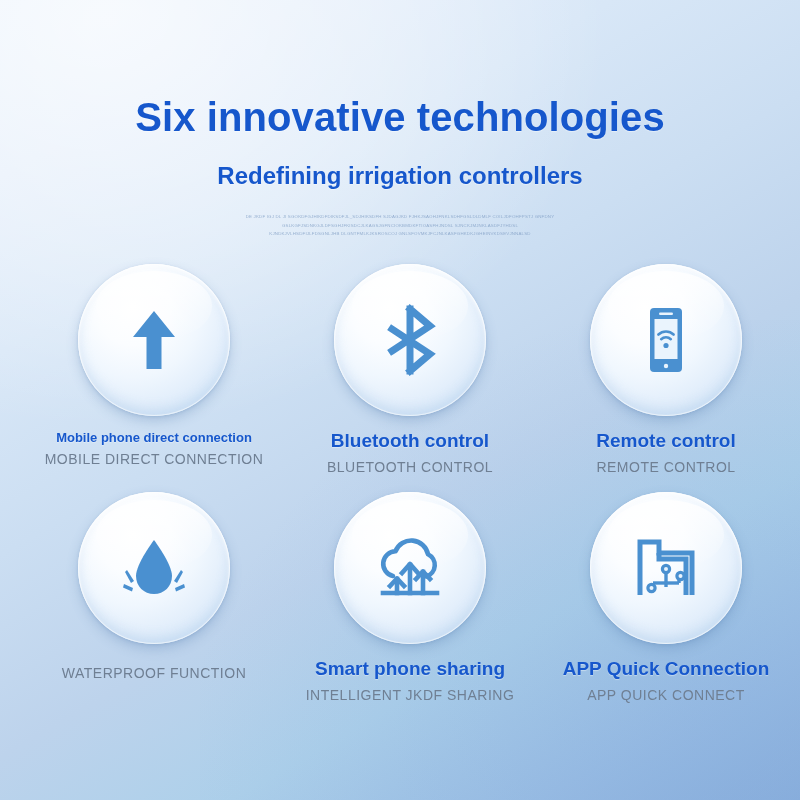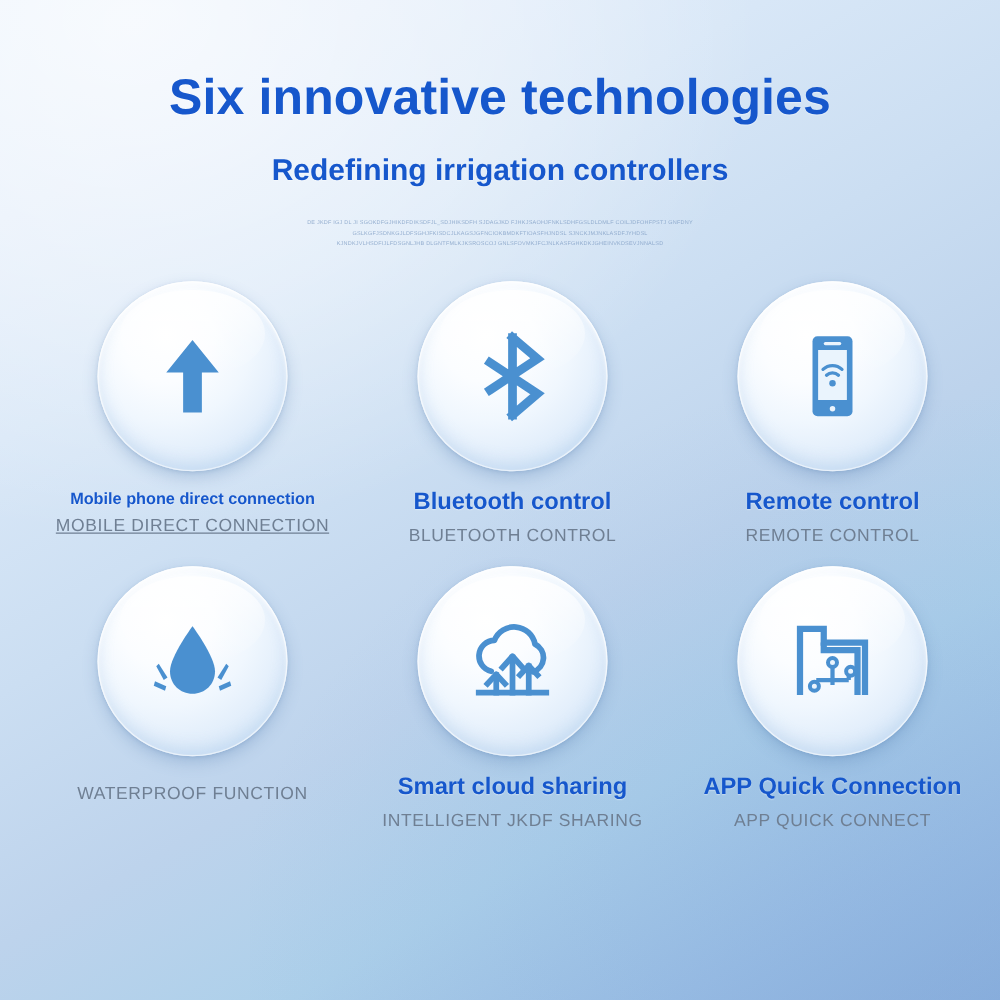--- a/index.html
+++ b/index.html
@@ -64,20 +64,21 @@
     position: relative;
     z-index: 3;
     width: 800px;
     height: 800px;
   }
 
   
   .headings {
     padding-top: 56px;
     text-align: center;
+    margin-top: 39px;
   }
   .title-main {
     font-size: 40px;
     font-weight: bold;
     color: #1657cc;
     letter-spacing: 0.1px;
     line-height: 1.1;
     text-shadow: 0 1px 1px rgba(255,255,255,0.45);
   }
   .title-sub {
@@ -192,21 +193,21 @@
     font-size: 13px;
     line-height: 1.25;
   }
   .label-sub {
     margin-top: 7px;
     font-size: 14px;
     color: #6f7f93;
     letter-spacing: 0.5px;
     line-height: 1.2;
   }
-  .cell.tight .label-sub { margin-top: 5px; text-decoration: underline; }
+  .cell.tight .label-sub { margin-top: 5px; }
 </style>
 </head>
 <body>
 
 <div id="poster">
   <div class="stage">
 
     <div class="headings">
       <div class="title-main">Six innovative technologies</div>
       <div class="title-sub">Redefining irrigation controllers</div>
@@ -290,21 +291,21 @@
               <path d="M33 42 L41 33 L49 42"></path>
               <path d="M54 62 L54 41"></path>
               <path d="M47 48 L54 40.5 L61 48"></path>
               <path d="M28 62 L28 48"></path>
               <path d="M21 55 L28 47.5 L35 55"></path>
               <path d="M14 62 L68 62"></path>
             </g>
           </svg>
         </div>
         <div class="labels">
-          <div class="label-main">Smart cloud sharing</div>
+          <div class="label-main">Smart phone sharing</div>
           <div class="label-sub">INTELLIGENT JKDF SHARING</div>
         </div>
       </div>
 
       <div class="cell">
         <div class="disc">
           <svg width="76" height="74" viewBox="0 0 76 74">
             <g fill="none" stroke="#4a90d0" stroke-width="5" stroke-linejoin="miter" stroke-linecap="butt">
               <path d="M12 64 L12 11 L31 11 L31 22 L64 22 L64 64"></path>
               <path d="M31 22 L31 28 L58 28 L58 64"></path>

